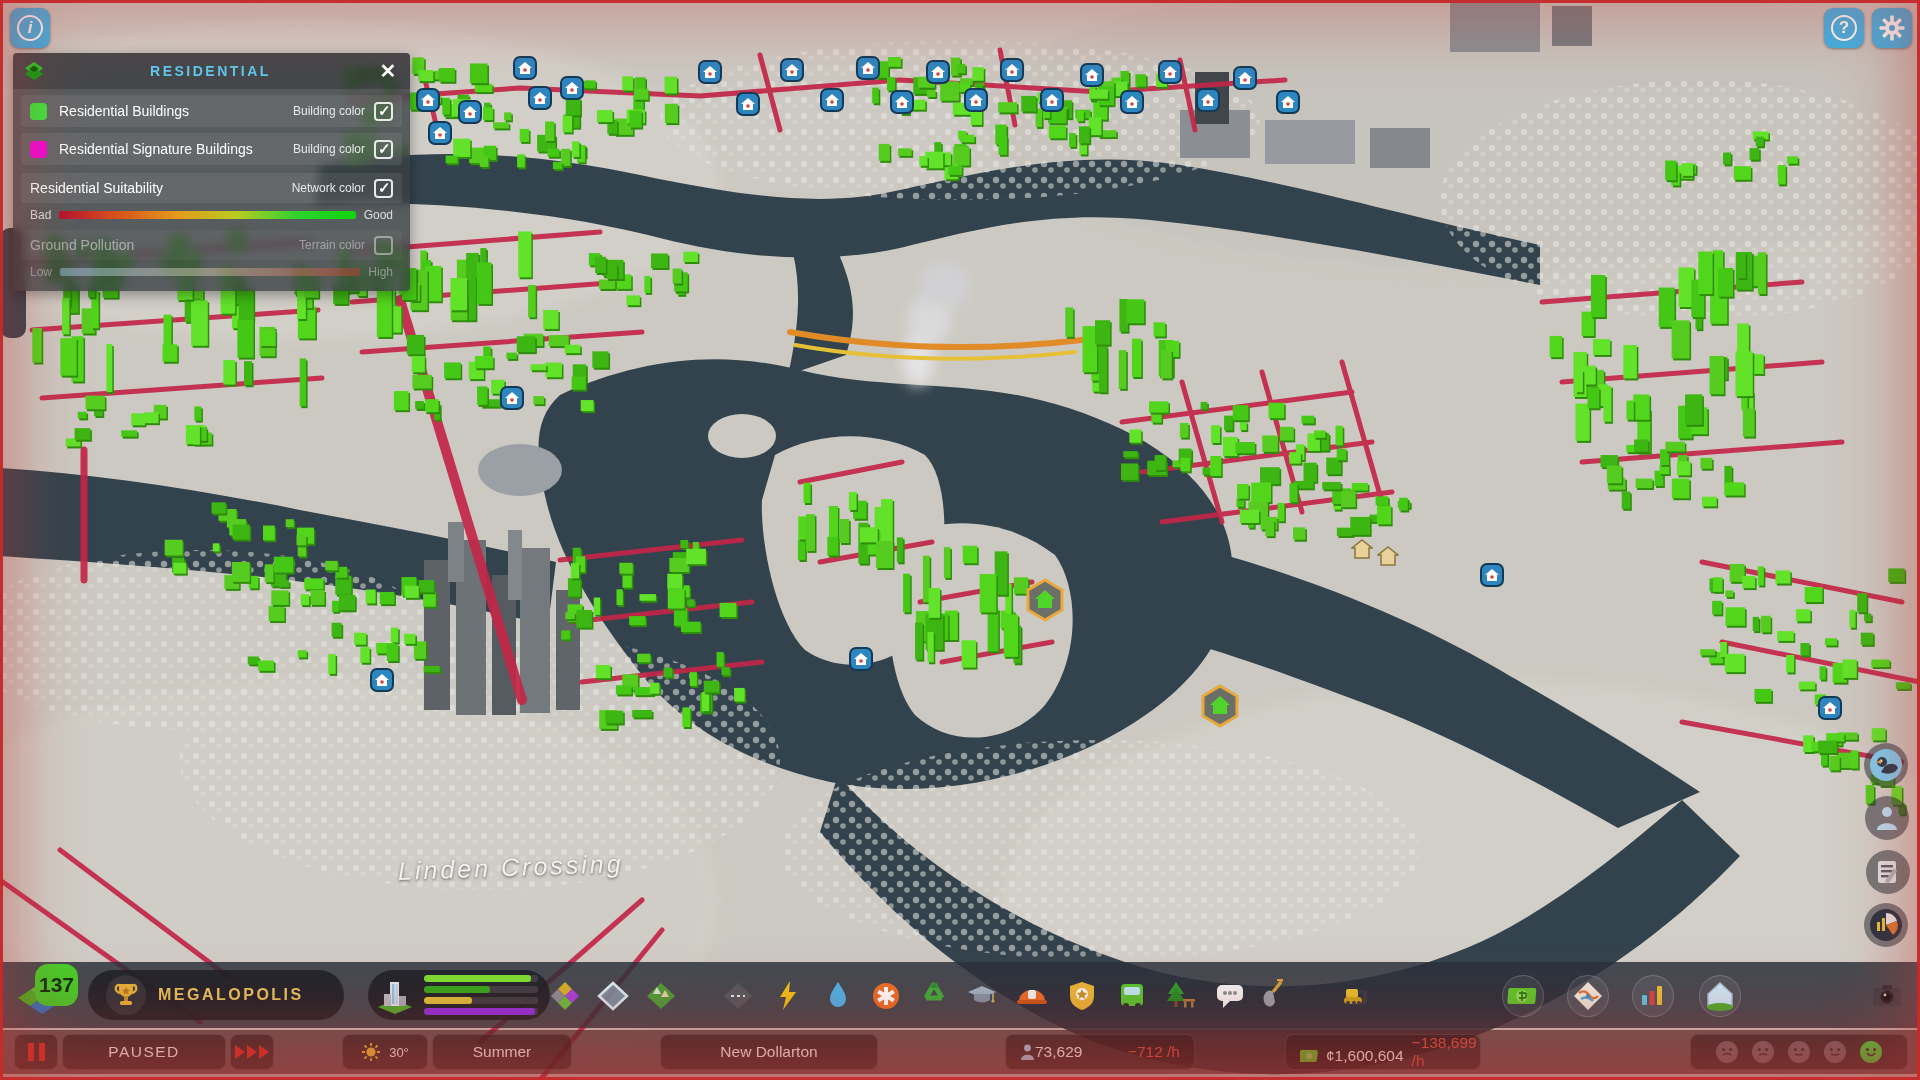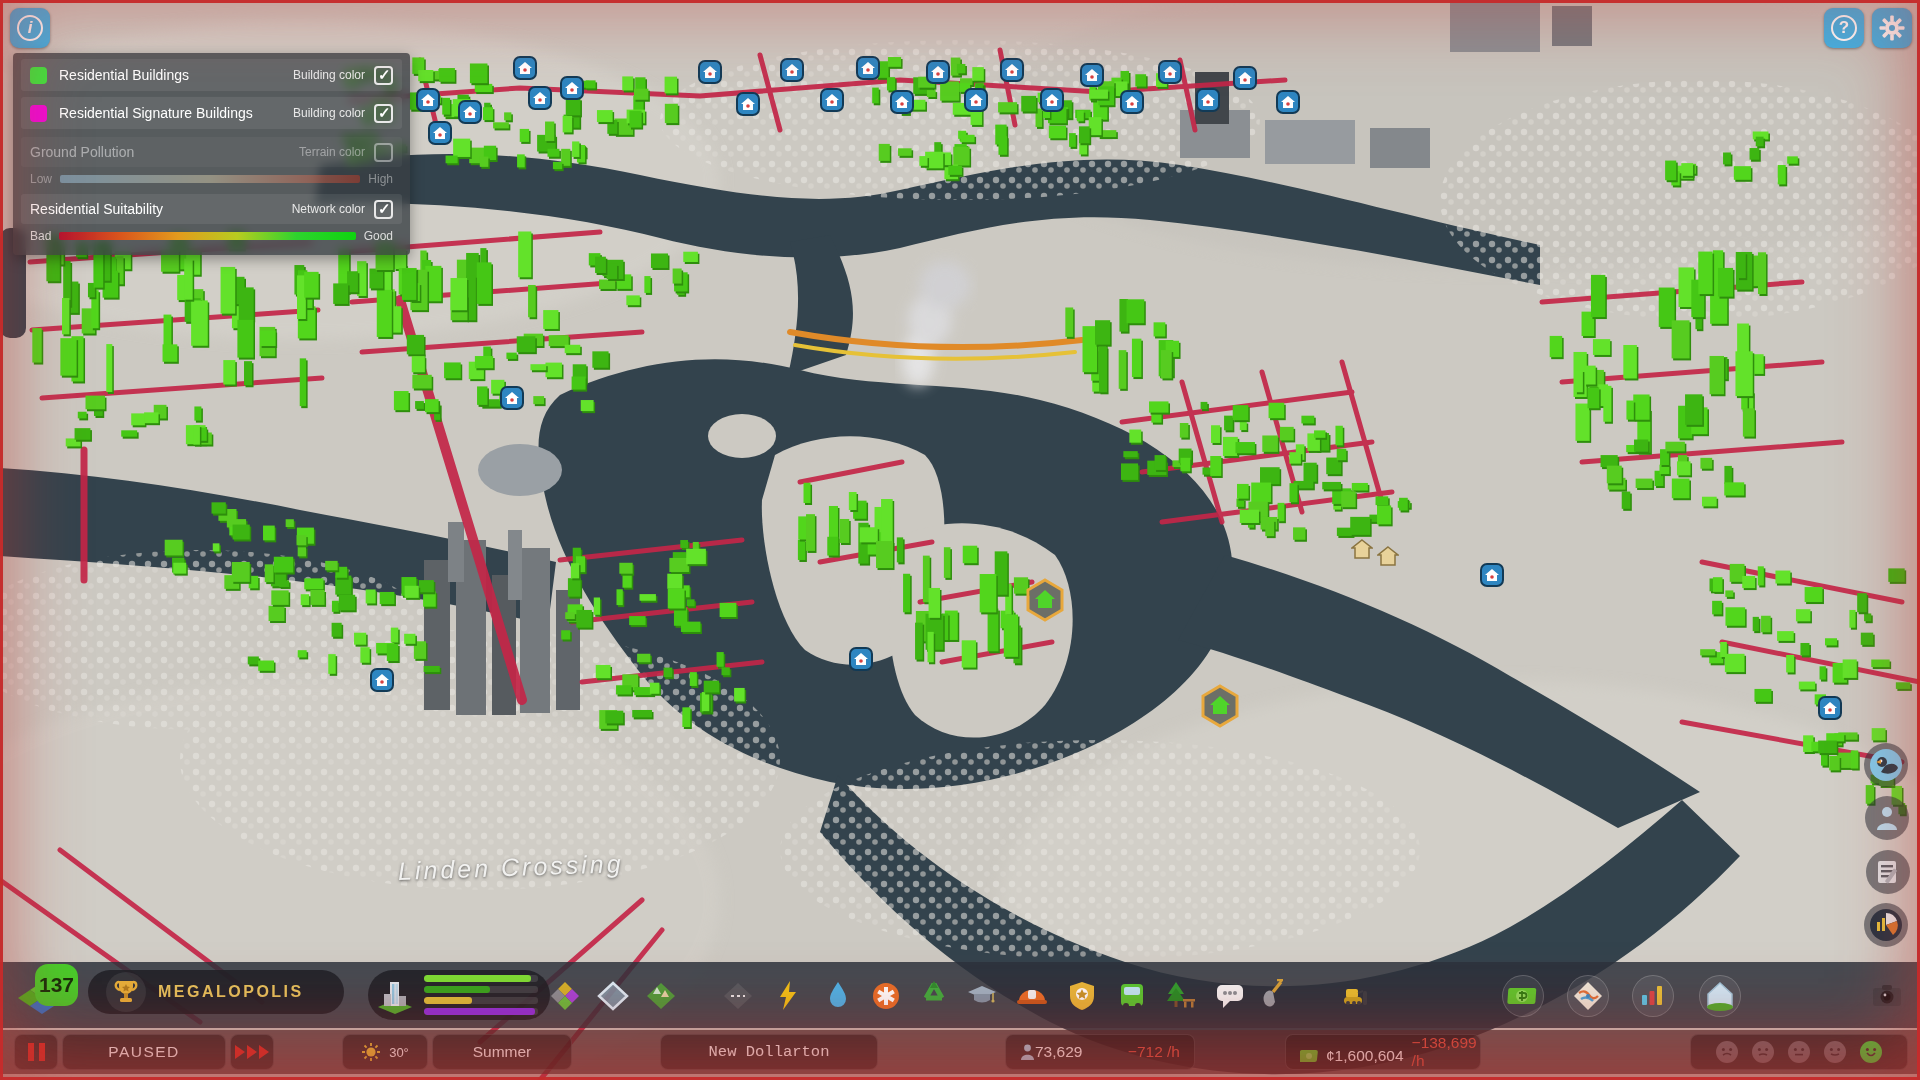--- a/index.html
+++ b/index.html
@@ -60,21 +60,21 @@
   .m-tan { position:absolute; width:22px; height:20px; z-index:20; cursor:pointer; }
 
   
   #toolbar { position:absolute; left:0; right:0; top:962px; height:66px; z-index:35;
     background:rgba(42,50,60,.84); }
   .tool { position:absolute; top:14px; width:40px; height:40px; display:flex; align-items:center; justify-content:center; cursor:pointer; border-radius:6px; }
   .tool.ring { background:rgba(255,255,255,.07); box-shadow:0 0 0 1px rgba(255,255,255,.25); border-radius:50%; }
   #level-wrap { position:absolute; left:14px; top:6px; width:62px; height:56px; cursor:pointer; }
   #level-badge { position:absolute; right:-2px; top:-4px; min-width:30px; height:42px; padding:0 4px; background:#46d02b;
     border-radius:13px; color:#103008; font-weight:bold; font-size:21px; display:flex; align-items:center; justify-content:center; z-index:2; }
-  #milestone-pill { position:absolute; left:88px; top:8px; width:256px; height:44px; background:rgba(28,32,38,.85);
+  #milestone-pill { position:absolute; left:88px; top:8px; width:256px; height:50px; background:rgba(28,32,38,.85);
     border-radius:26px; display:flex; align-items:center; gap:12px; padding:10px 18px; cursor:pointer; }
   #milestone-pill .trophy-disc { width:40px; height:40px; border-radius:50%; background:rgba(255,255,255,.08);
     display:flex; align-items:center; justify-content:center; }
   #milestone-label { color:#e7c55e; font-size:16px; font-weight:bold; letter-spacing:2.5px; }
   #xp-pill { position:absolute; left:288px; top:8px; width:182px; height:50px; background:rgba(28,32,38,.85);
     border-radius:26px; display:flex; align-items:center; gap:8px; padding:0 12px 0 6px; cursor:pointer; left:368px; }
   #xp-bars { flex:1; display:flex; flex-direction:column; gap:4px; }
   .xp-track { height:7px; background:rgba(255,255,255,.12); border-radius:3px; overflow:hidden; }
   .xp-fill { height:100%; border-radius:3px; }
 
@@ -1375,57 +1375,66 @@
             <rect x="11.2" y="0.5" width="3.6" height="6" rx="1" transform="rotate(225 13 13)"></rect>
             <rect x="11.2" y="0.5" width="3.6" height="6" rx="1" transform="rotate(270 13 13)"></rect>
             <rect x="11.2" y="0.5" width="3.6" height="6" rx="1" transform="rotate(315 13 13)"></rect>
           </g>
     </g>
         <circle cx="13" cy="13" r="3" fill="#3fb3e6"></circle>
   </svg>
 </div>
 
 <section id="legend">
+  <header>
+    <svg class="legend-diamond" viewBox="0 0 24 24">
+      <polygon points="12,2 22,9 12,16 2,9" fill="#27c427"></polygon>
+      <polygon points="12,8 22,15 12,22 2,15" fill="#0f9e0f"></polygon>
+      <polygon points="12,6 17,9.5 12,13 7,9.5" fill="#0a5c0a"></polygon>
+    </svg>
+    <span class="panel-title">RESIDENTIAL</span>
+    <span class="close-x">✕</span>
+  </header>
 
   <div class="legend-row">
     <span class="swatch" style="background: rgb(63, 228, 63);"></span>
     <span class="lbl">Residential Buildings</span>
     <span class="mode-lbl">Building color</span>
     <span class="cbx checked"></span>
   </div>
   <div class="legend-row">
     <span class="swatch" style="background: rgb(239, 12, 212);"></span>
     <span class="lbl">Residential Signature Buildings</span>
     <span class="mode-lbl">Building color</span>
     <span class="cbx checked"></span>
   </div>
 
+  <div class="scale-block">
+    <div class="scale-head">
+      <span class="lbl">Residential Suitability</span>
+      <span class="mode-lbl">Network color</span>
+      <span class="cbx checked"></span>
+    </div>
+    <div class="scale-bar-row">
+      <span>Bad</span>
+      <span class="scale-bar" style="background: linear-gradient(90deg, rgb(181, 18, 47), rgb(217, 83, 28), rgb(227, 155, 29), rgb(184, 204, 32), rgb(46, 211, 46), rgb(15, 212, 15));"></span>
+      <span>Good</span>
+    </div>
+  </div>
+
   <div class="scale-block dimmed">
     <div class="scale-head">
       <span class="lbl">Ground Pollution</span>
       <span class="mode-lbl">Terrain color</span>
       <span class="cbx"></span>
     </div>
     <div class="scale-bar-row">
       <span>Low</span>
       <span class="scale-bar" style="background: linear-gradient(90deg, rgb(156, 200, 226), rgb(207, 199, 166), rgb(192, 58, 38));"></span>
       <span>High</span>
-    </div>
-  </div>
-
-  <div class="scale-block">
-    <div class="scale-head">
-      <span class="lbl">Residential Suitability</span>
-      <span class="mode-lbl">Network color</span>
-      <span class="cbx checked"></span>
-    </div>
-    <div class="scale-bar-row">
-      <span>Bad</span>
-      <span class="scale-bar" style="background: linear-gradient(90deg, rgb(181, 18, 47), rgb(217, 83, 28), rgb(227, 155, 29), rgb(184, 204, 32), rgb(46, 211, 46), rgb(15, 212, 15));"></span>
-      <span>Good</span>
     </div>
   </div>
 </section>
 
 <div class="side-btn" style="left:1864px; top:743px;">
   <svg width="34" height="34" viewBox="0 0 34 34">
     <circle cx="17" cy="17" r="16" fill="#7fccee"></circle>
     <circle cx="13" cy="14" r="5" fill="#2a3d48"></circle>
         <circle cx="12" cy="13" r="1.4" fill="#fff"></circle>
     <path d="M16,18 C22,14 28,16 29,20 C26,26 18,27 12,24 Z" fill="#2a3d48"></path>
@@ -1843,21 +1852,21 @@
       <g stroke="#f2cf3a" stroke-width="1.8">
             <path d="M10,1 V4 M10,16 V19 M1,10 H4 M16,10 H19 M3.5,3.5 L5.6,5.6 M14.4,14.4 L16.5,16.5 M16.5,3.5 L14.4,5.6 M5.6,14.4 L3.5,16.5"></path>
           </g>
     </svg>
     <span style="font-size:13px;">30°</span>
   </div>
   <div class="seg" style="left:432px; width:140px;">
     <span>Summer</span>
   </div>
 
-  <div class="seg" style="left:660px; width:218px;font-family:Liberation Mono, monospace;">
+  <div class="seg" style="left:660px; width:218px;">
     <span>New Dollarton</span>
   </div>
 
   <div class="seg" style="left:1005px; width:190px; justify-content:space-between; padding:0 14px;">
     <span style="display:flex; align-items:center; gap:0;">
       <svg width="15" height="16" viewBox="0 0 15 16">
         <circle cx="7.5" cy="4" r="3.4" fill="#a9d8ee"></circle>
             <path d="M1,16 C1,9 14,9 14,16 Z" fill="#a9d8ee"></path>
       </svg>
       <span>73,629</span>

